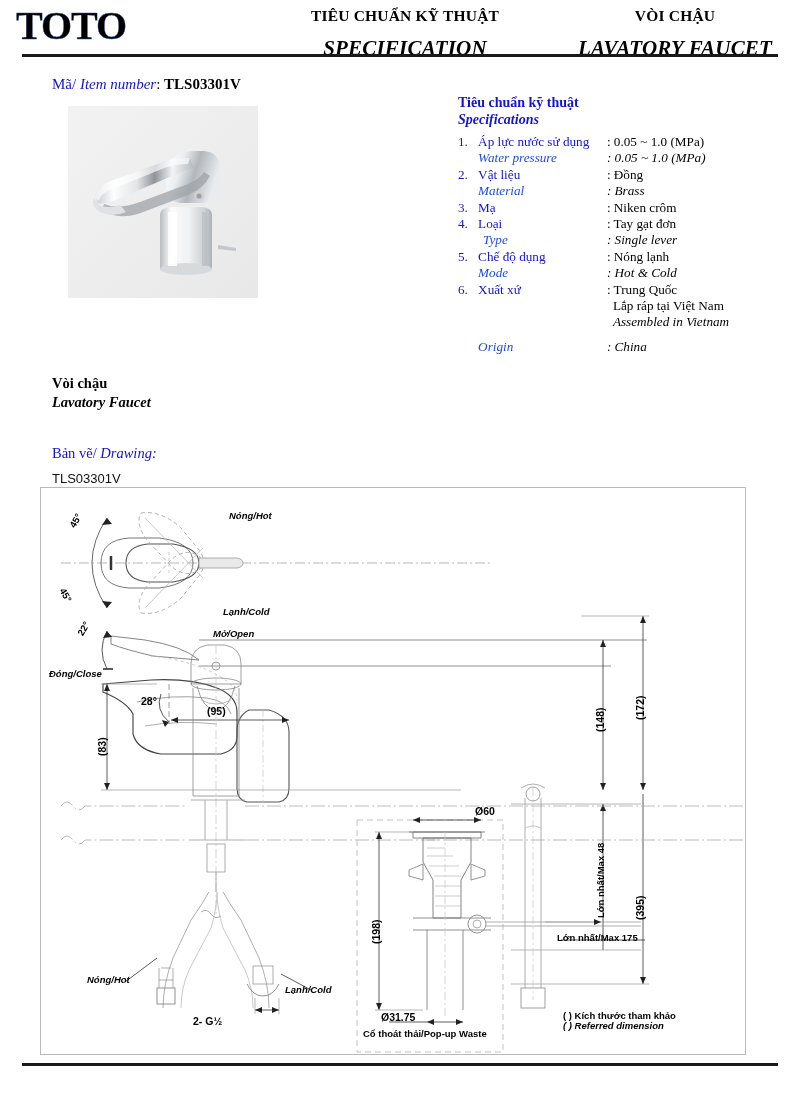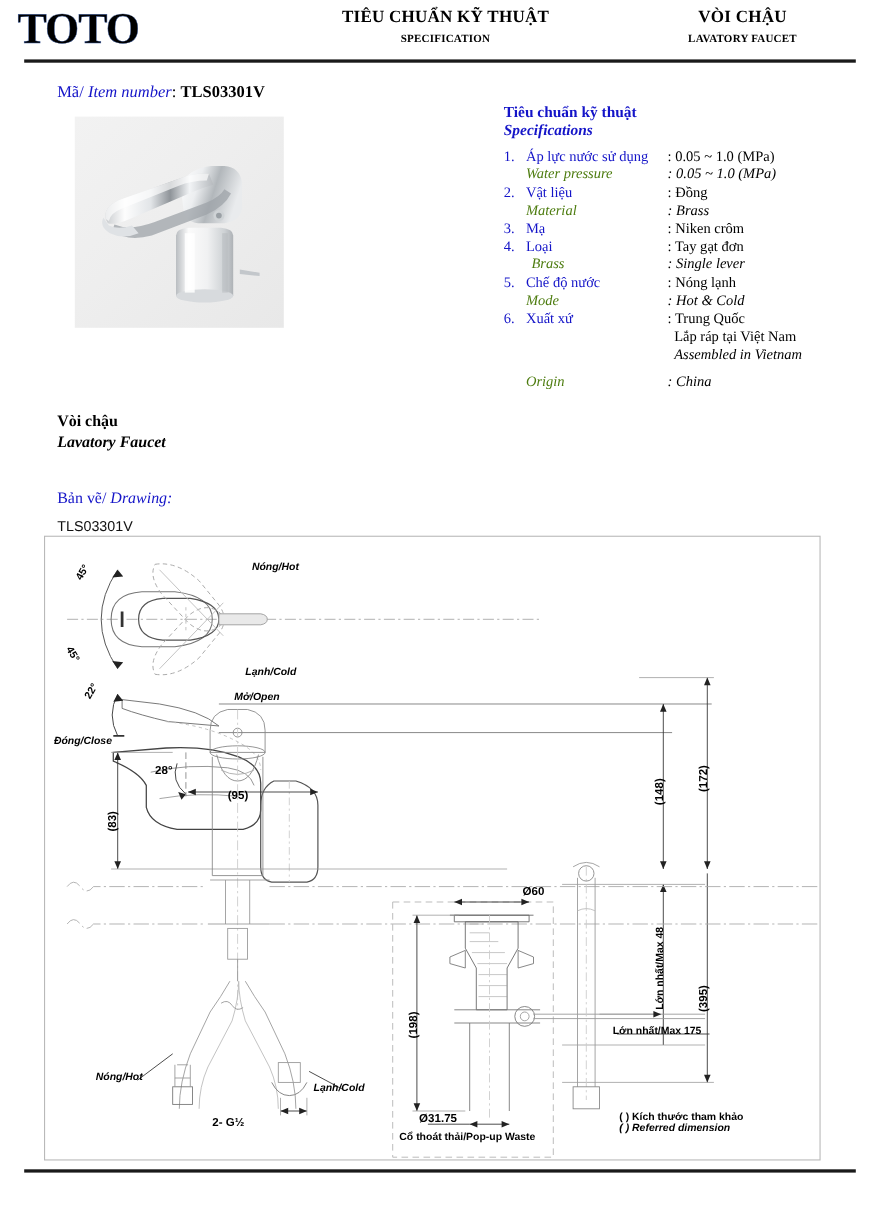--- a/index.html
+++ b/index.html
@@ -37,22 +37,22 @@
   }
   .hdr-right {
     position: absolute; left: 560px; top: 6px;
     width: 230px; text-align: center;
   }
   .hdr-l1 {
     font-size: 15.5px; font-weight: bold; line-height: 20px;
     letter-spacing: 0.2px;
   }
   .hdr-l2 {
-    font-size: 10px; font-weight: bold; 
-    line-height: 20px; letter-spacing: 0.2px;
+    font-size: 21px; font-weight: bold; font-style: italic;
+    line-height: 20px; letter-spacing: 0.2px; margin-top: 12px;
   }
   .hdr-rule {
     position: absolute; left: 22px; top: 54px;
     width: 756px; height: 3px;
     background: #1a1a1a;
   }
 
   
   .item-line {
     position: absolute; left: 52px; top: 74px;
@@ -88,21 +88,21 @@
   .spec-table { width: 100%; border-collapse: collapse; }
   .spec-table td {
     font-size: 13.2px; line-height: 16.4px; padding: 0; vertical-align: top;
     white-space: nowrap;
   }
   td.c-num { width: 20px; color: #1414c8; }
   td.c-lbl { width: 128px; }
   td.c-val { width: 180px; }
   tr.vi td.c-lbl, tr.vi td.c-val { color: #000; }
   tr.vi td.c-lbl { color: #1414c8; }
-  tr.en td.c-lbl { color: #4d7c0f; font-style: italic; }
+  tr.en td.c-lbl { color: #1d4ed8; font-style: italic; }
   tr.en td.c-val { color: #000; font-style: italic; }
   tr.en td.c-lbl.indent { padding-left: 5px; }
 
   
   .caption {
     position: absolute; left: 52px; top: 374px;
   }
   .cap-vi { font-size: 14.5px; font-weight: bold; line-height: 19px; }
   .cap-en { font-size: 14.5px; font-weight: bold; font-style: italic; line-height: 19px; }
 
@@ -252,26 +252,26 @@
           <td class="c-lbl">Mạ</td>
           <td class="c-val">: Niken crôm</td>
         </tr>
         <tr class="vi">
           <td class="c-num">4.</td>
           <td class="c-lbl">Loại</td>
           <td class="c-val">: Tay gạt đơn</td>
         </tr>
         <tr class="en">
           <td class="c-num"></td>
-          <td class="c-lbl indent">Brass</td>
+          <td class="c-lbl indent">Type</td>
           <td class="c-val">: Single lever</td>
         </tr>
         <tr class="vi">
           <td class="c-num">5.</td>
-          <td class="c-lbl">Chế độ nước</td>
+          <td class="c-lbl">Chế độ dụng</td>
           <td class="c-val">: Nóng lạnh</td>
         </tr>
         <tr class="en">
           <td class="c-num"></td>
           <td class="c-lbl">Mode</td>
           <td class="c-val">: Hot &amp; Cold</td>
         </tr>
         <tr class="vi">
           <td class="c-num">6.</td>
           <td class="c-lbl">Xuất xứ</td>
@@ -504,21 +504,21 @@
     <div class="dl it" style="left:188px; top:22px;">Nóng/Hot</div>
     <div class="dl it" style="left:182px; top:118px;">Lạnh/Cold</div>
     <div class="dl rot45" style="left:26px; top:36px;">45°</div>
     <div class="dl rotm45" style="left:26px; top:98px;">45°</div>
 
     <div class="dl it" style="left:172px; top:140px;">Mở/Open</div>
     <div class="dl it" style="left:8px; top:180px;">Đóng/Close</div>
     <div class="dl rot45" style="left:34px; top:144px;">22°</div>
     <div class="dl num" style="left:100px; top:208px;">28°</div>
     <div class="dl num rot90" style="left:56px; top:268px;">(83)</div>
-    <div class="dl num" style="left:166px; top:218px;margin-top:12px;">(95)</div>
+    <div class="dl num" style="left:166px; top:218px;">(95)</div>
 
     <div class="dl num rot90" style="left:554px; top:244px;">(148)</div>
     <div class="dl num rot90" style="left:594px; top:232px;">(172)</div>
     <div class="dl rot90" style="left:554px; top:430px;">Lớn nhất/Max 48</div>
     <div class="dl num rot90" style="left:594px; top:432px;">(395)</div>
 
     <div class="dl num rot90" style="left:330px; top:456px;">(198)</div>
     <div class="dl num" style="left:390px; top:318px;margin-left:44px;">Ø60</div>
     <div class="dl num" style="left:340px; top:524px;">Ø31.75</div>
     <div class="dl" style="left:516px; top:444px;">Lớn nhất/Max 175</div>

